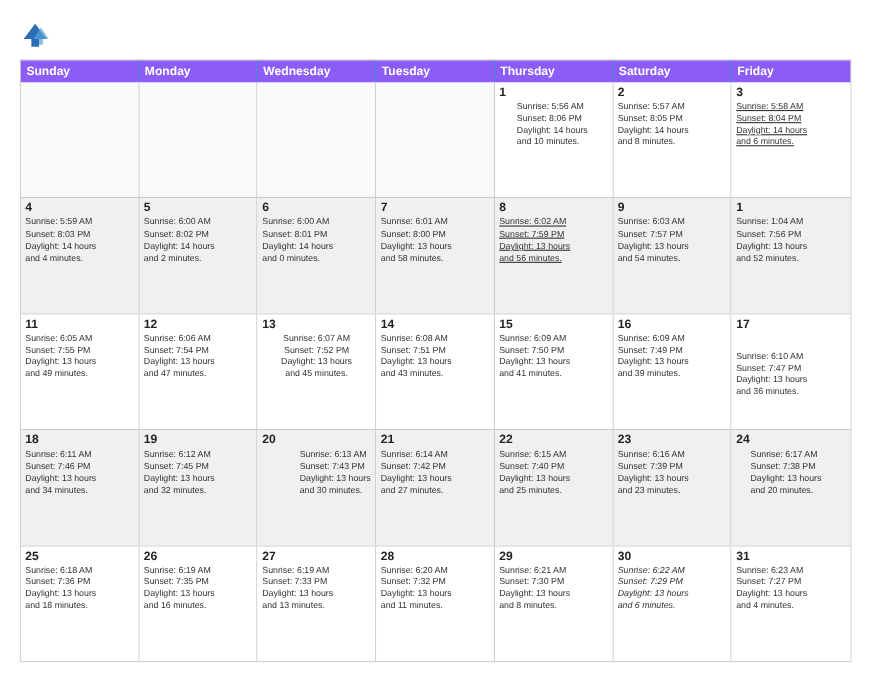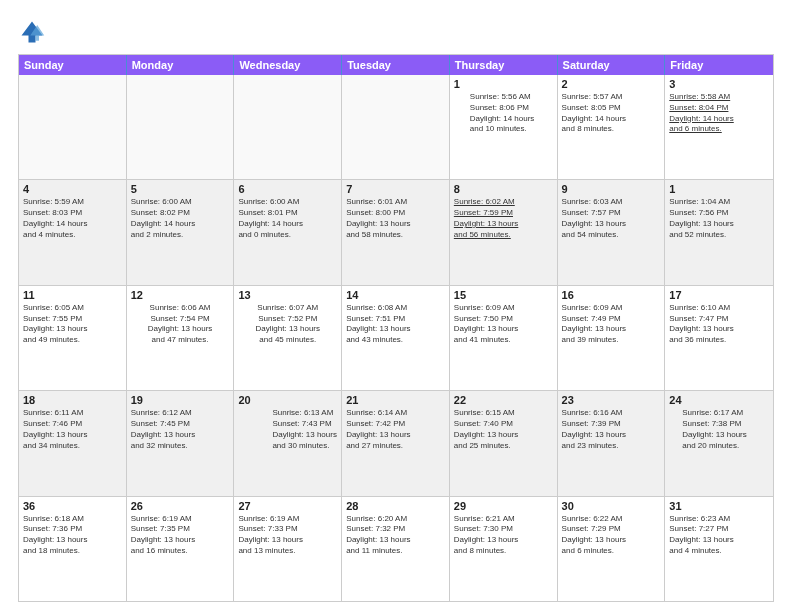--- a/index.html
+++ b/index.html
@@ -222,21 +222,21 @@
         <div class="cal-row">
           <div class="cal-cell">
             <div class="day-num">11</div>
             <div class="cell-text" style="white-space: pre-line;">Sunrise: 6:05 AM
 Sunset: 7:55 PM
 Daylight: 13 hours
 and 49 minutes.</div>
           </div>
           <div class="cal-cell">
             <div class="day-num">12</div>
-            <div class="cell-text" style="white-space: pre-line; text-align: center;">Sunrise: 6:06 AM
+            <div class="cell-text" style="white-space: pre-line;">Sunrise: 6:06 AM
 Sunset: 7:54 PM
 Daylight: 13 hours
 and 47 minutes.</div>
           </div>
           <div class="cal-cell">
             <div class="day-num">13</div>
             <div class="cell-text" style="white-space: pre-line; text-align: center;">Sunrise: 6:07 AM
 Sunset: 7:52 PM
 Daylight: 13 hours
 and 45 minutes.</div>
@@ -257,21 +257,21 @@
           </div>
           <div class="cal-cell">
             <div class="day-num">16</div>
             <div class="cell-text" style="white-space: pre-line;">Sunrise: 6:09 AM
 Sunset: 7:49 PM
 Daylight: 13 hours
 and 39 minutes.</div>
           </div>
           <div class="cal-cell">
             <div class="day-num">17</div>
-            <div class="cell-text" style="white-space: pre-line;">Sunrise: 6:10 AM
+            <div class="cell-text" style="white-space: pre-line; margin-top: 16px;">Sunrise: 6:10 AM
 Sunset: 7:47 PM
 Daylight: 13 hours
 and 36 minutes.</div>
           </div>
         </div>
         <div class="cal-row">
           <div class="cal-cell shaded">
             <div class="day-num">18</div>
             <div class="cell-text" style="white-space: pre-line;">Sunrise: 6:11 AM
 Sunset: 7:46 PM
@@ -316,21 +316,21 @@
           <div class="cal-cell shaded">
             <div class="day-num">24</div>
             <div class="cell-text" style="white-space: pre-line; margin-left: 13px;">Sunrise: 6:17 AM
 Sunset: 7:38 PM
 Daylight: 13 hours
 and 20 minutes.</div>
           </div>
         </div>
         <div class="cal-row">
           <div class="cal-cell">
-            <div class="day-num">36</div>
+            <div class="day-num">25</div>
             <div class="cell-text" style="white-space: pre-line;">Sunrise: 6:18 AM
 Sunset: 7:36 PM
 Daylight: 13 hours
 and 18 minutes.</div>
           </div>
           <div class="cal-cell">
             <div class="day-num">26</div>
             <div class="cell-text" style="white-space: pre-line;">Sunrise: 6:19 AM
 Sunset: 7:35 PM
 Daylight: 13 hours
@@ -352,21 +352,21 @@
           </div>
           <div class="cal-cell">
             <div class="day-num">29</div>
             <div class="cell-text" style="white-space: pre-line;">Sunrise: 6:21 AM
 Sunset: 7:30 PM
 Daylight: 13 hours
 and 8 minutes.</div>
           </div>
           <div class="cal-cell">
             <div class="day-num">30</div>
-            <div class="cell-text" style="white-space: pre-line;">Sunrise: 6:22 AM
+            <div class="cell-text" style="white-space: pre-line; font-style: italic;">Sunrise: 6:22 AM
 Sunset: 7:29 PM
 Daylight: 13 hours
 and 6 minutes.</div>
           </div>
           <div class="cal-cell">
             <div class="day-num">31</div>
             <div class="cell-text" style="white-space: pre-line;">Sunrise: 6:23 AM
 Sunset: 7:27 PM
 Daylight: 13 hours
 and 4 minutes.</div>

